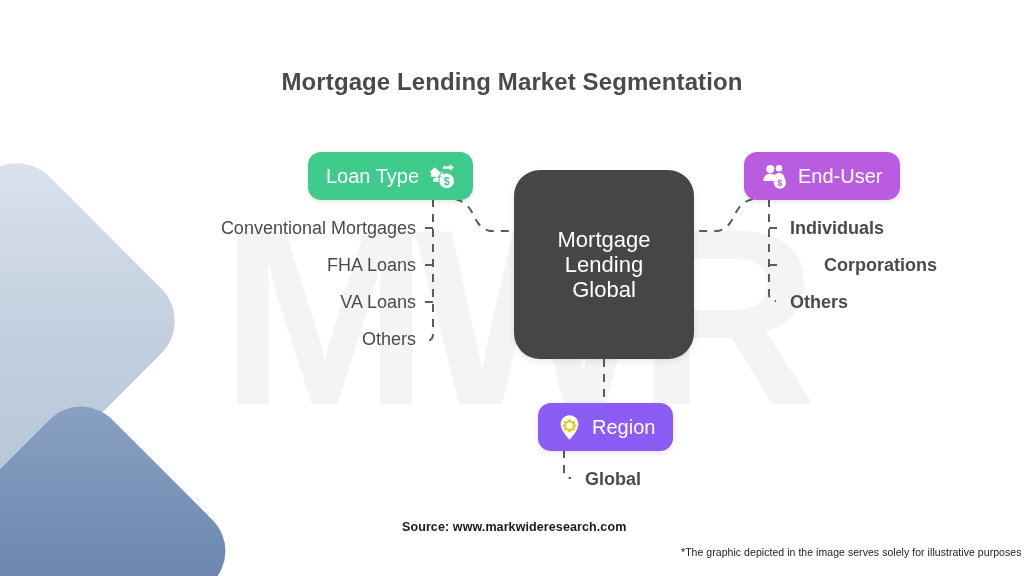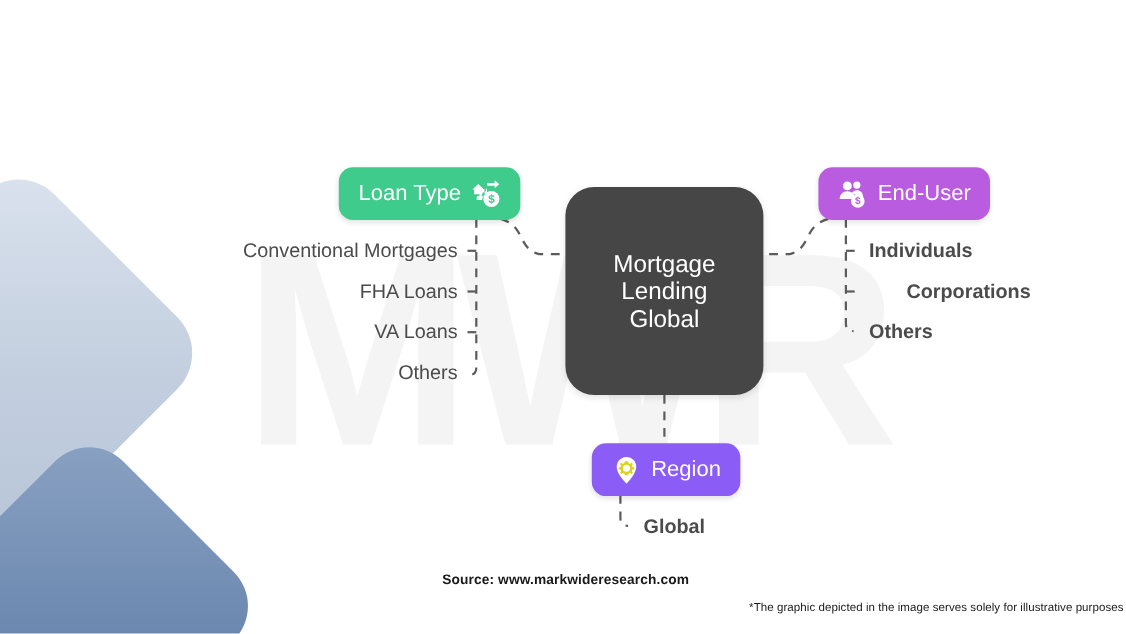--- a/index.html
+++ b/index.html
@@ -100,20 +100,21 @@
 </head>
 <body>
 
 <div id="stage">
 
   <div class="deco deco-sq-1"></div>
   <div class="deco deco-sq-2"></div>
   <div class="watermark">MWR</div>
 
 
+  <div class="title">Mortgage Lending Market Segmentation</div>
 
   <svg class="wires" viewBox="0 0 1024 576">
     <g fill="none" stroke="#5b5b5b" stroke-width="2" stroke-dasharray="8,7" stroke-linecap="butt">
 
       <path d="M455 199 C 478 205, 470 226, 490 231 L 514 231"></path>
 
       <path d="M753 199 C 730 205, 738 226, 718 231 L 694 231"></path>
 
       <path d="M604 359 L 604 403"></path>
 

